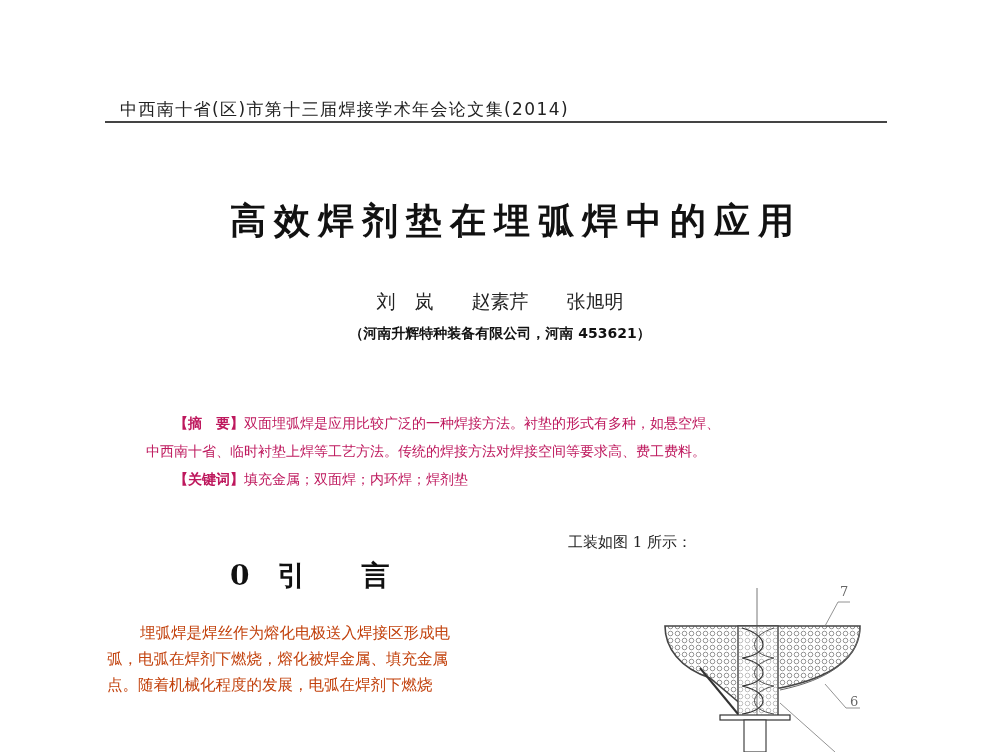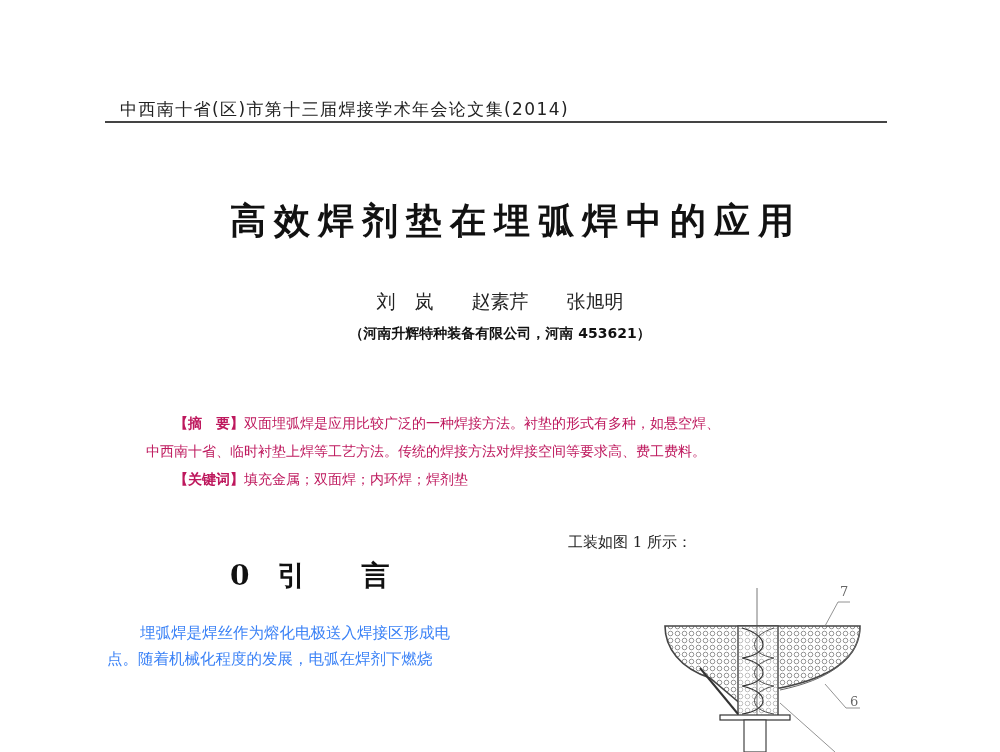--- a/index.html
+++ b/index.html
@@ -41,21 +41,21 @@
     .abstract-line.indent { padding-left: 28px; }
     .kw-label {
       font-family: "DejaVu Sans", "Liberation Sans", sans-serif; font-weight: bold;
     }
     .section-heading {
       position: absolute; left: 230px; top: 557px;
       font-size: 28px; font-weight: bold; white-space: pre; color: #111;
     }
     .body-text {
       position: absolute; left: 107px; top: 620px; width: 378px;
-      font-size: 15.5px; line-height: 26px; color: #3b82f6;
+      font-size: 15.5px; line-height: 26px; color: #c2410c;
     }
     .body-line { white-space: nowrap; }
     .body-line.indent { padding-left: 33px; }
     .right-intro {
       position: absolute; left: 552px; top: 533px;
       font-size: 15px; color: #222; margin-left: 16px;
     }
     .figure {
       position: absolute; left: 660px; top: 588px; width: 220px; height: 164px;
     }
@@ -80,20 +80,21 @@
   <div class="abstract-line">中西南十省、临时衬垫上焊等工艺方法。传统的焊接方法对焊接空间等要求高、费工费料。</div>
   <div class="abstract-line indent">
     <span class="kw-label">【关键词】</span><span>填充金属；双面焊；内环焊；焊剂垫</span>
   </div>
 </div>
 
 <div class="section-heading">0　引　　言</div>
 
 <div class="body-text">
   <div class="body-line indent">埋弧焊是焊丝作为熔化电极送入焊接区形成电</div>
+  <div class="body-line">弧，电弧在焊剂下燃烧，熔化被焊金属、填充金属</div>
   <div class="body-line">点。随着机械化程度的发展，电弧在焊剂下燃烧</div>
 </div>
 
 <div class="right-intro">工装如图 1 所示：</div>
 
 <div class="figure">
   <svg width="220" height="164" viewBox="0 0 220 164">
     <defs>
       <pattern id="circles" width="7" height="7" patternUnits="userSpaceOnUse">
         <circle cx="3.5" cy="3.5" r="2.3" fill="none" stroke="#777" stroke-width="0.8"></circle>

